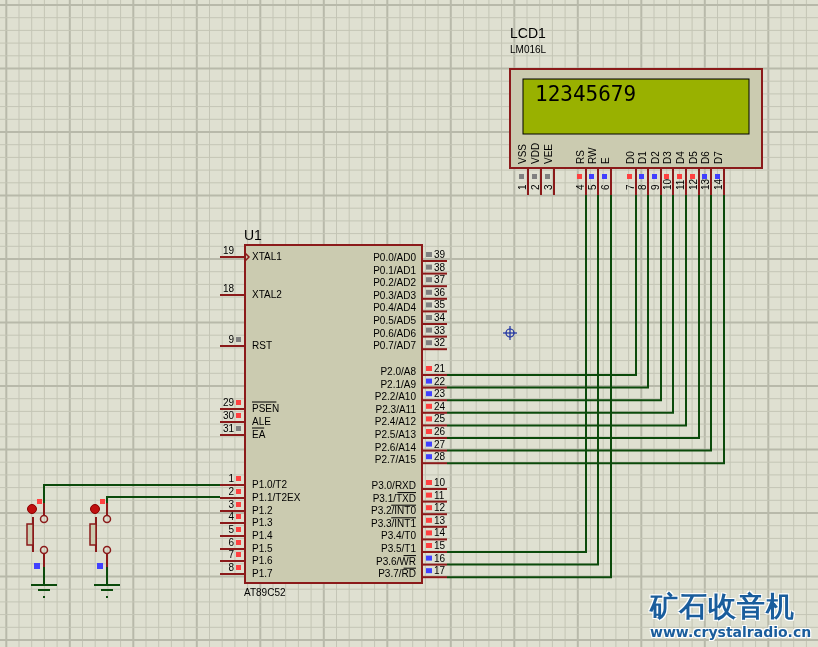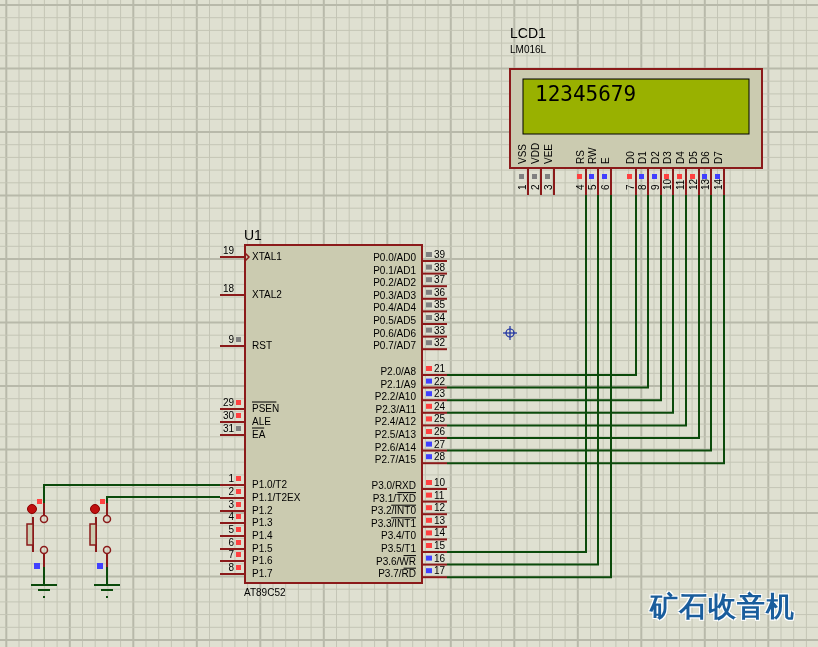--- a/index.html
+++ b/index.html
@@ -420,13 +420,14 @@
 
   <g stroke="#1a2ea0" stroke-width="1.2" fill="none">
     <circle cx="510" cy="333" r="4"></circle>
     <line x1="503" y1="333" x2="517" y2="333"></line>
     <line x1="510" y1="326" x2="510" y2="340"></line>
   </g>
 </svg>
 
 <div class="logo">
   <div class="logo-cn">矿石收音机</div>
+  <div class="logo-url">www.crystalradio.cn</div>
 </div>
 
 </body></html>

